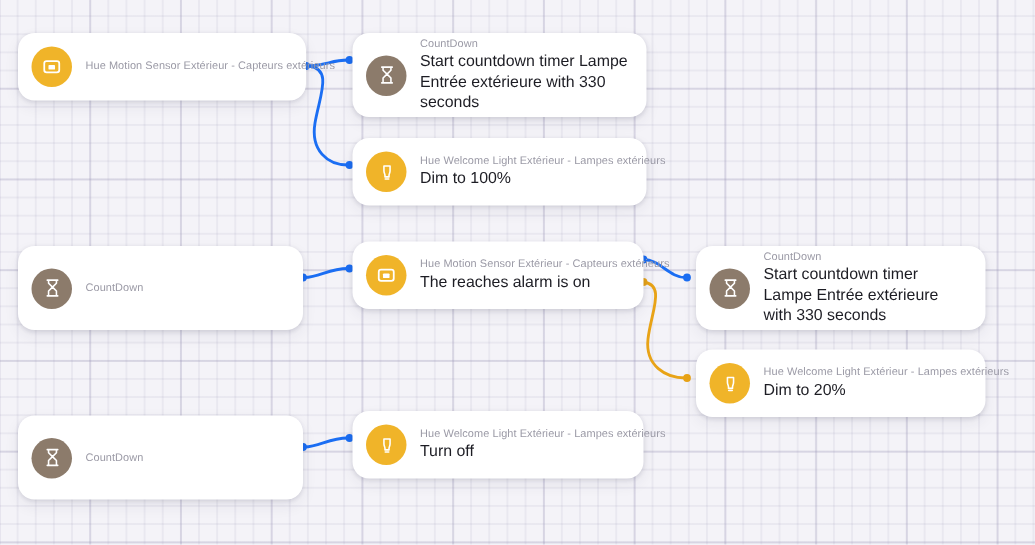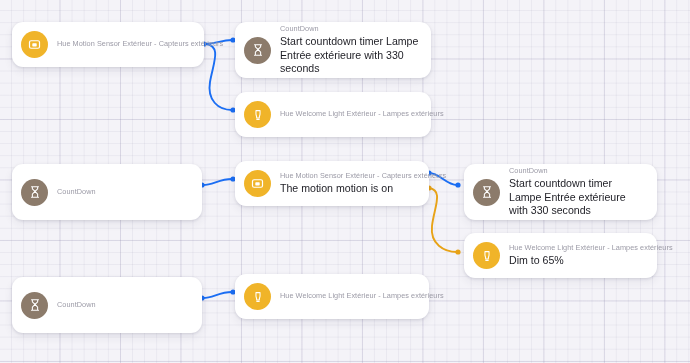--- a/index.html
+++ b/index.html
@@ -102,20 +102,21 @@
 
   <div class="node" style="left:235px;top:92px;width:196px;height:45px;">
     <div class="node-icon" style="background:#f0b429;">
       <svg width="14" height="14" viewBox="0 0 24 24">
           <path d="M8.5 4.5h7v5.5c0 2.4-1.2 3.8-1.2 5.5v1.5h-4.6V15.5c0-1.7-1.2-3.1-1.2-5.5z" fill="none" stroke="#fff" stroke-width="1.8" stroke-linejoin="round"></path>
           <path d="M10 19.5h4" stroke="#fff" stroke-width="1.8" stroke-linecap="round"></path>
         </svg>
     </div>
     <div class="node-body">
       <div class="node-sub">Hue Welcome Light Extérieur - Lampes extérieurs</div>
+      <div class="node-title"><span>Dim to </span><b>100%</b></div>
     </div>
   </div>
 
   <div class="node" style="left:12px;top:164px;width:190px;height:56px;">
     <div class="node-icon" style="background:#8c7b6b;">
       <svg width="14" height="14" viewBox="0 0 24 24">
           <path d="M6 3h12M6 21h12M7.5 3v3.5L12 11l-4.5 4.5V21M16.5 3v3.5L12 11l4.5 4.5V21" fill="none" stroke="#fff" stroke-width="1.8" stroke-linecap="round" stroke-linejoin="round"></path>
         </svg>
     </div>
     <div class="node-body">
@@ -125,21 +126,21 @@
 
   <div class="node" style="left:235px;top:161px;width:194px;height:45px;">
     <div class="node-icon" style="background:#f0b429;">
       <svg width="15" height="15" viewBox="0 0 24 24">
           <rect x="4" y="6" width="16" height="12" rx="2.5" fill="none" stroke="#fff" stroke-width="1.9"></rect>
           <rect x="8.5" y="10" width="7" height="5" rx="1" fill="#fff"></rect>
         </svg>
     </div>
     <div class="node-body">
       <div class="node-sub">Hue Motion Sensor Extérieur - Capteurs extérieurs</div>
-      <div class="node-title"><span>The motion motion is on</span></div>
+      <div class="node-title"><span>The reaches alarm is on</span></div>
     </div>
   </div>
 
   <div class="node" style="left:464px;top:164px;width:193px;height:56px;">
     <div class="node-icon" style="background:#8c7b6b;">
       <svg width="14" height="14" viewBox="0 0 24 24">
           <path d="M6 3h12M6 21h12M7.5 3v3.5L12 11l-4.5 4.5V21M16.5 3v3.5L12 11l4.5 4.5V21" fill="none" stroke="#fff" stroke-width="1.8" stroke-linecap="round" stroke-linejoin="round"></path>
         </svg>
     </div>
     <div class="node-body">
@@ -150,21 +151,21 @@
 
   <div class="node" style="left:464px;top:233px;width:193px;height:45px;">
     <div class="node-icon" style="background:#f0b429;">
       <svg width="14" height="14" viewBox="0 0 24 24">
           <path d="M8.5 4.5h7v5.5c0 2.4-1.2 3.8-1.2 5.5v1.5h-4.6V15.5c0-1.7-1.2-3.1-1.2-5.5z" fill="none" stroke="#fff" stroke-width="1.8" stroke-linejoin="round"></path>
           <path d="M10 19.5h4" stroke="#fff" stroke-width="1.8" stroke-linecap="round"></path>
         </svg>
     </div>
     <div class="node-body">
       <div class="node-sub">Hue Welcome Light Extérieur - Lampes extérieurs</div>
-      <div class="node-title"><span>Dim to </span><b>65%</b></div>
+      <div class="node-title"><span>Dim to </span><b>20%</b></div>
     </div>
   </div>
 
   <div class="node" style="left:12px;top:277px;width:190px;height:56px;">
     <div class="node-icon" style="background:#8c7b6b;">
       <svg width="14" height="14" viewBox="0 0 24 24">
           <path d="M6 3h12M6 21h12M7.5 3v3.5L12 11l-4.5 4.5V21M16.5 3v3.5L12 11l4.5 4.5V21" fill="none" stroke="#fff" stroke-width="1.8" stroke-linecap="round" stroke-linejoin="round"></path>
         </svg>
     </div>
     <div class="node-body">
@@ -174,16 +175,17 @@
 
   <div class="node" style="left:235px;top:274px;width:194px;height:45px;">
     <div class="node-icon" style="background:#f0b429;">
       <svg width="14" height="14" viewBox="0 0 24 24">
           <path d="M8.5 4.5h7v5.5c0 2.4-1.2 3.8-1.2 5.5v1.5h-4.6V15.5c0-1.7-1.2-3.1-1.2-5.5z" fill="none" stroke="#fff" stroke-width="1.8" stroke-linejoin="round"></path>
           <path d="M10 19.5h4" stroke="#fff" stroke-width="1.8" stroke-linecap="round"></path>
         </svg>
     </div>
     <div class="node-body">
       <div class="node-sub">Hue Welcome Light Extérieur - Lampes extérieurs</div>
+      <div class="node-title"><span>Turn off</span></div>
     </div>
   </div>
 
 </div>
 
 </body></html>

